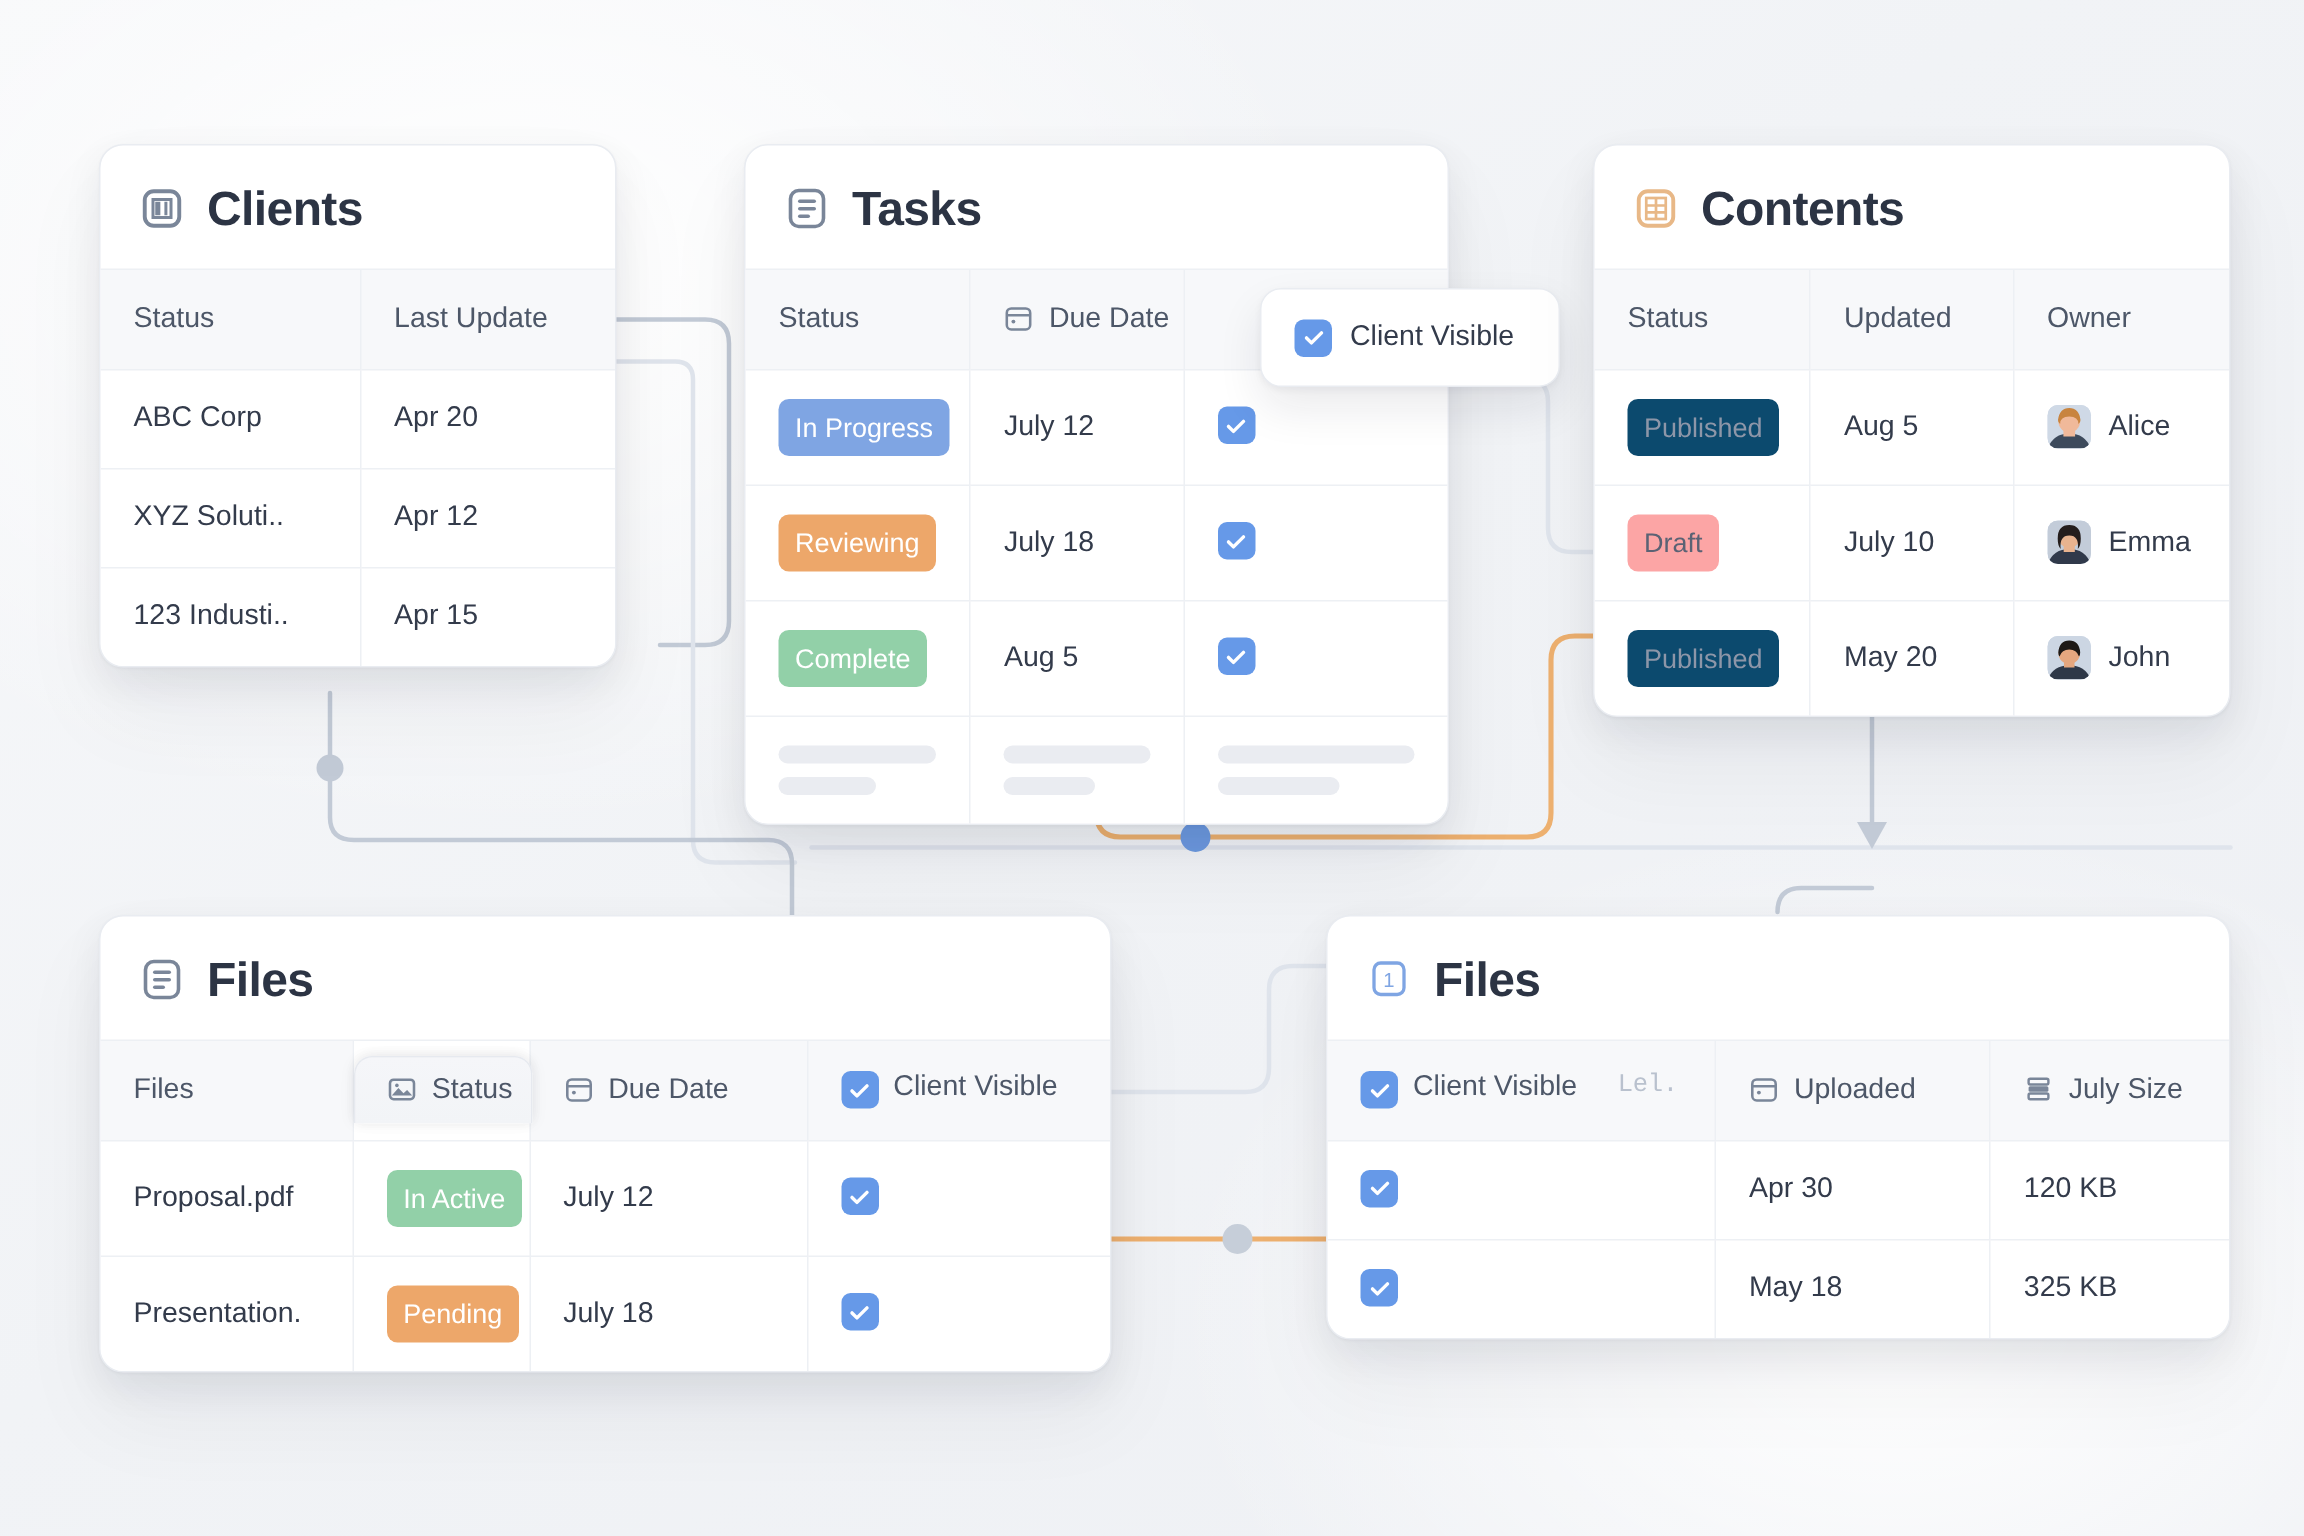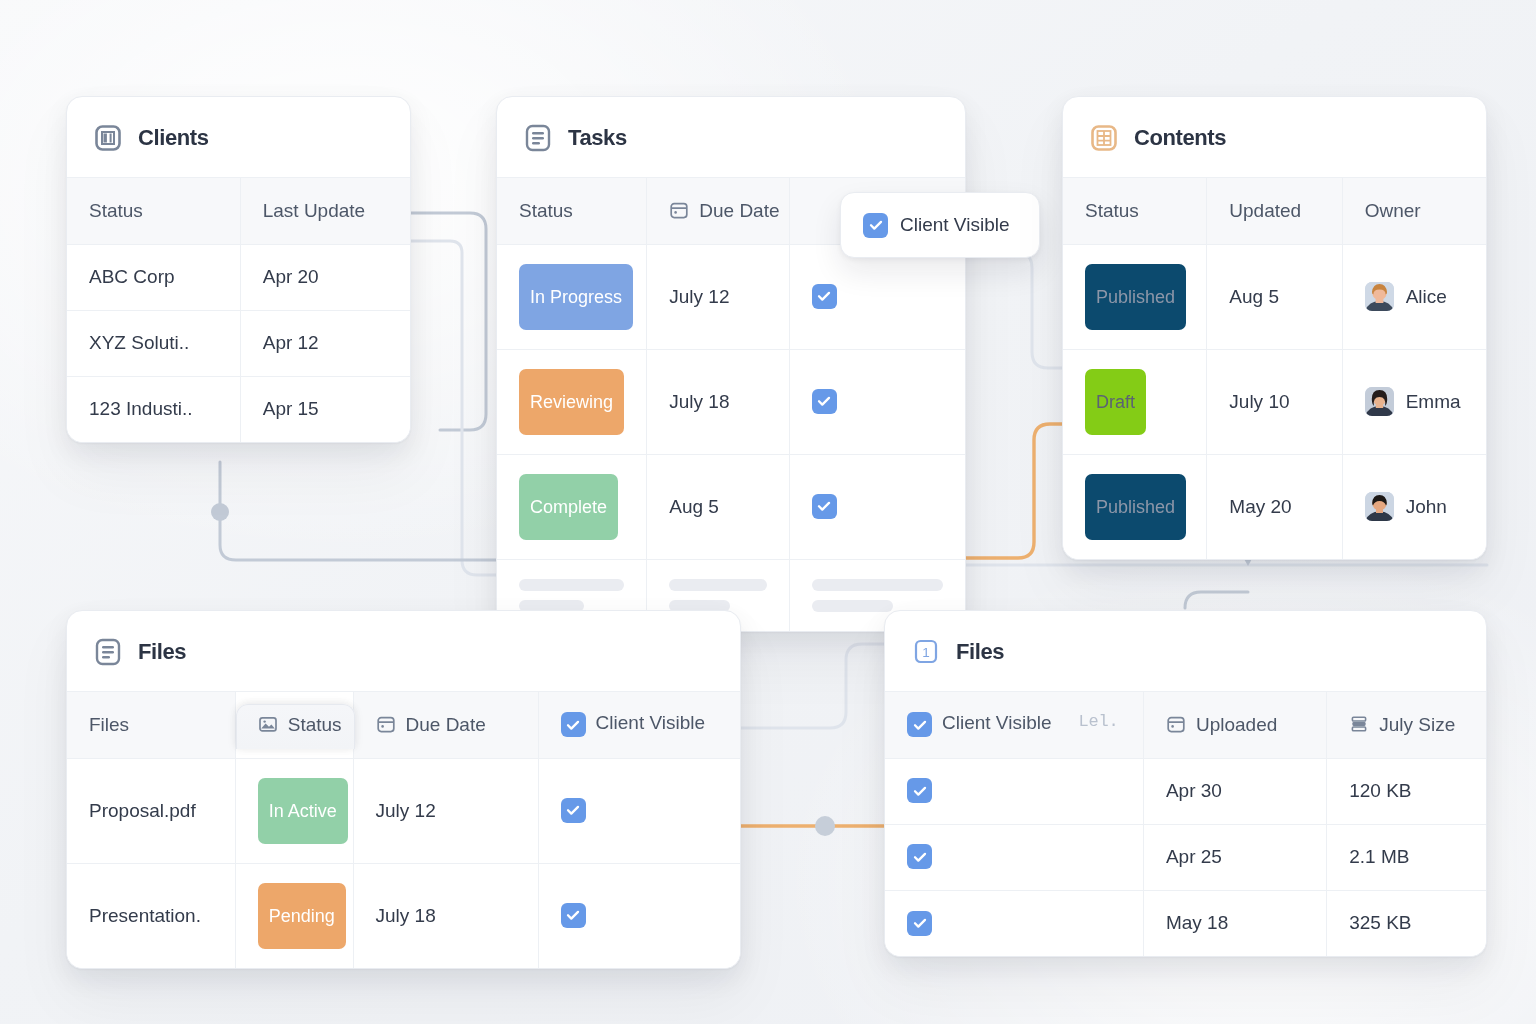--- a/index.html
+++ b/index.html
@@ -59,21 +59,21 @@
   }
 
   .card-icon {
     width: 30px; height: 30px;
     flex: 0 0 30px;
     display: flex; align-items: center; justify-content: center;
   }
   .card-icon svg { display: block; }
 
   .card-title {
-    font-size: 22px;
+    font-size: 32px;
     font-weight: 700;
     color: #2c3444;
     letter-spacing: -0.4px;
     line-height: 1;
   }
 
   
   table.grid {
     border-collapse: collapse;
     width: 100%;
@@ -123,31 +123,31 @@
     flex: 0 0 25px;
   }
   .cbx svg { display:block; }
 
   
   .badge {
     display: inline-block;
     border-radius: 7px;
     font-size: 18px;
     line-height: 1;
-    padding: 24px 11px;
+    padding: 10px 11px;
     color: #ffffff;
     white-space: nowrap;
   }
   .badge.blue   { background: #7fa5e3; }
   .badge.orange { background: #eda濃; }
   .badge.orange { background: #eda col; }
   .badge.orange { background: #eda76a; }
   .badge.green  { background: #92d0a8; }
   .badge.gray   { background: #0c4a6e; color: #8d96a8; }
-  .badge.peach  { background: #84cc16; color: #5b6274; }
+  .badge.peach  { background: #fca5a5; color: #5b6274; }
 
   
   .badge.stacked { position: relative; }
   .badge.stacked .lay {
     position: absolute;
     left: 11px; top: 9px;
     color: #ffffff;
     mix-blend-mode: screen;
   }
 
@@ -692,31 +692,20 @@
           <td>120 KB</td>
         </tr>
         <tr>
           <td>
             <span class="cbx">
               <svg width="16" height="16" viewBox="0 0 16 16">
                     <path d="M3 8.3 L6.3 11.6 L13 4.9" fill="none" stroke="#fff" stroke-width="2.3" stroke-linecap="round" stroke-linejoin="round"></path>
                   </svg>
             </span>
           </td>
-          <td>Apr 25</td>
-          <td>2.1 MB</td>
-        </tr>
-        <tr>
-          <td>
-            <span class="cbx">
-              <svg width="16" height="16" viewBox="0 0 16 16">
-                    <path d="M3 8.3 L6.3 11.6 L13 4.9" fill="none" stroke="#fff" stroke-width="2.3" stroke-linecap="round" stroke-linejoin="round"></path>
-                  </svg>
-            </span>
-          </td>
           <td>May 18</td>
           <td>325 KB</td>
         </tr>
       </tbody>
     </table>
     </div>
   </div>
 
 </div>
 

